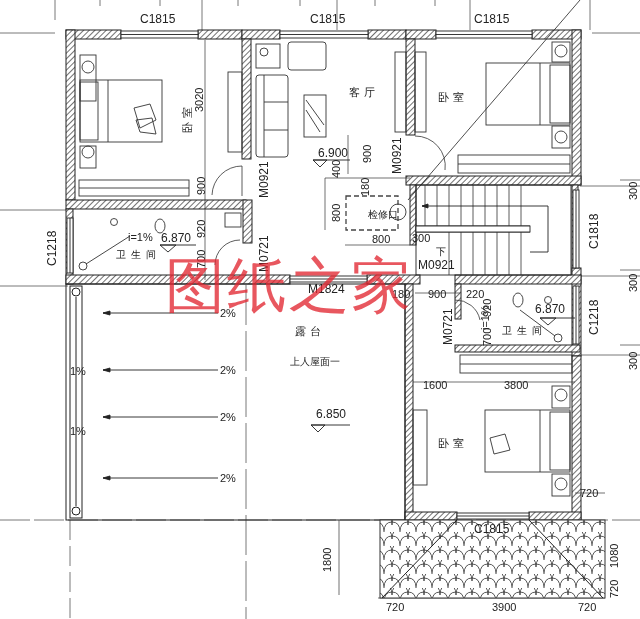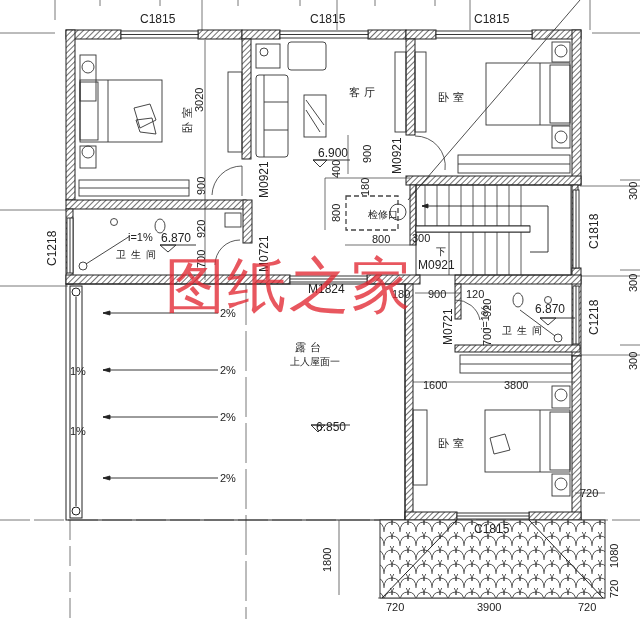--- a/index.html
+++ b/index.html
@@ -295,23 +295,23 @@
 <div class="lbl-cn" style="position:absolute;left:438px;top:90px;">卧室</div>
 
 <div class="lbl lbl-sm" style="left:128px;top:232px;">i=1%</div>
 <div class="lbl" style="left:161px;top:232px;">6.870</div>
 <div class="lbl-cn-sm" style="position:absolute;left:116px;top:248px;letter-spacing:5px;">卫生间</div>
 
 <div class="lbl" style="left:535px;top:303px;">6.870</div>
 <div class="lbl-cn-sm" style="position:absolute;left:502px;top:324px;letter-spacing:5px;">卫生间</div>
 <div class="lbl lbl-sm vert" style="left:480px;top:330px;">i=1%</div>
 
-<div class="lbl-cn" style="position:absolute;left:295px;top:340px;">露台</div>
+<div class="lbl-cn" style="position:absolute;left:295px;top:324px;">露台</div>
 <div class="lbl-cn-sm" style="position:absolute;left:290px;top:355px;">上人屋面一</div>
-<div class="lbl" style="left:316px;top:421px;">6.850</div>
+<div class="lbl" style="left:316px;top:408px;">6.850</div>
 
 <div class="lbl-cn" style="position:absolute;left:438px;top:436px;">卧室</div>
 
 <div class="lbl vert" style="left:258px;top:198px;">M0921</div>
 <div class="lbl vert" style="left:391px;top:174px;">M0921</div>
 <div class="lbl vert" style="left:258px;top:272px;">M0721</div>
 <div class="lbl vert" style="left:442px;top:345px;">M0721</div>
 <div class="lbl" style="left:308px;top:259px;margin-top:24px;">M1824</div>
 <div class="lbl" style="left:418px;top:259px;">M0921</div>
 
@@ -323,31 +323,31 @@
 
 <div class="lbl-cn-sm" style="position:absolute;left:436px;top:245px;">下</div>
 <div class="lbl lbl-sm" style="left:412px;top:233px;">300</div>
 
 <div class="lbl lbl-sm vert" style="left:196px;top:195px;">900</div>
 <div class="lbl lbl-sm vert" style="left:196px;top:238px;">920</div>
 <div class="lbl lbl-sm vert" style="left:196px;top:268px;">700</div>
 <div class="lbl lbl-sm vert" style="left:362px;top:163px;">900</div>
 <div class="lbl lbl-sm" style="left:392px;top:289px;">180</div>
 <div class="lbl lbl-sm" style="left:428px;top:289px;">900</div>
-<div class="lbl lbl-sm" style="left:466px;top:289px;">120</div>
+<div class="lbl lbl-sm" style="left:466px;top:289px;">220</div>
 <div class="lbl lbl-sm vert" style="left:482px;top:317px;">920</div>
 <div class="lbl lbl-sm vert" style="left:482px;top:346px;">700</div>
 <div class="lbl lbl-sm" style="left:423px;top:380px;">1600</div>
 <div class="lbl lbl-sm" style="left:504px;top:380px;">3800</div>
 <div class="lbl lbl-sm" style="left:580px;top:488px;">720</div>
 <div class="lbl lbl-sm vert" style="left:609px;top:568px;">1080</div>
 <div class="lbl lbl-sm vert" style="left:609px;top:598px;">720</div>
 <div class="lbl lbl-sm vert" style="left:322px;top:572px;">1800</div>
 <div class="lbl lbl-sm" style="left:386px;top:602px;">720</div>
-<div class="lbl lbl-sm" style="left:477px;top:602px;">3900</div>
+<div class="lbl lbl-sm" style="left:492px;top:602px;">3900</div>
 <div class="lbl lbl-sm" style="left:578px;top:602px;">720</div>
 <div class="lbl lbl-sm vert" style="left:628px;top:200px;">300</div>
 <div class="lbl lbl-sm vert" style="left:628px;top:292px;">300</div>
 <div class="lbl lbl-sm vert" style="left:628px;top:370px;">300</div>
 
 <div class="lbl lbl-sm" style="left:70px;top:366px;">1%</div>
 <div class="lbl lbl-sm" style="left:70px;top:426px;">1%</div>
 <div class="lbl lbl-sm" style="left:220px;top:308px;">2%</div>
 <div class="lbl lbl-sm" style="left:220px;top:365px;">2%</div>
 <div class="lbl lbl-sm" style="left:220px;top:412px;">2%</div>

